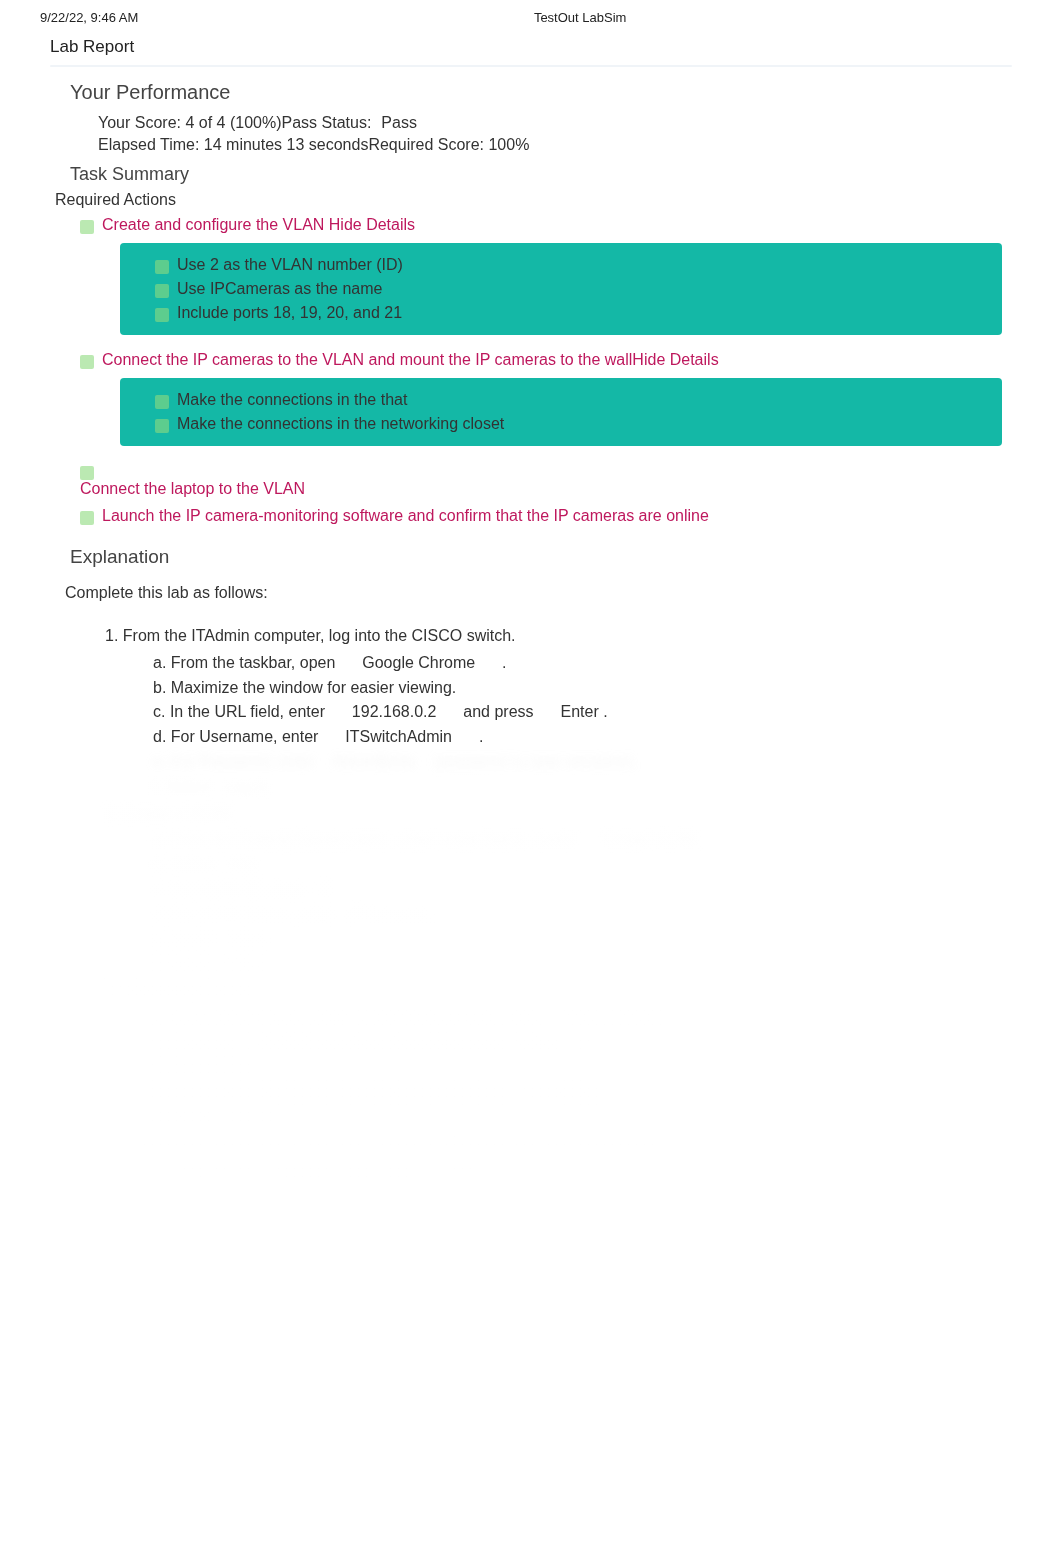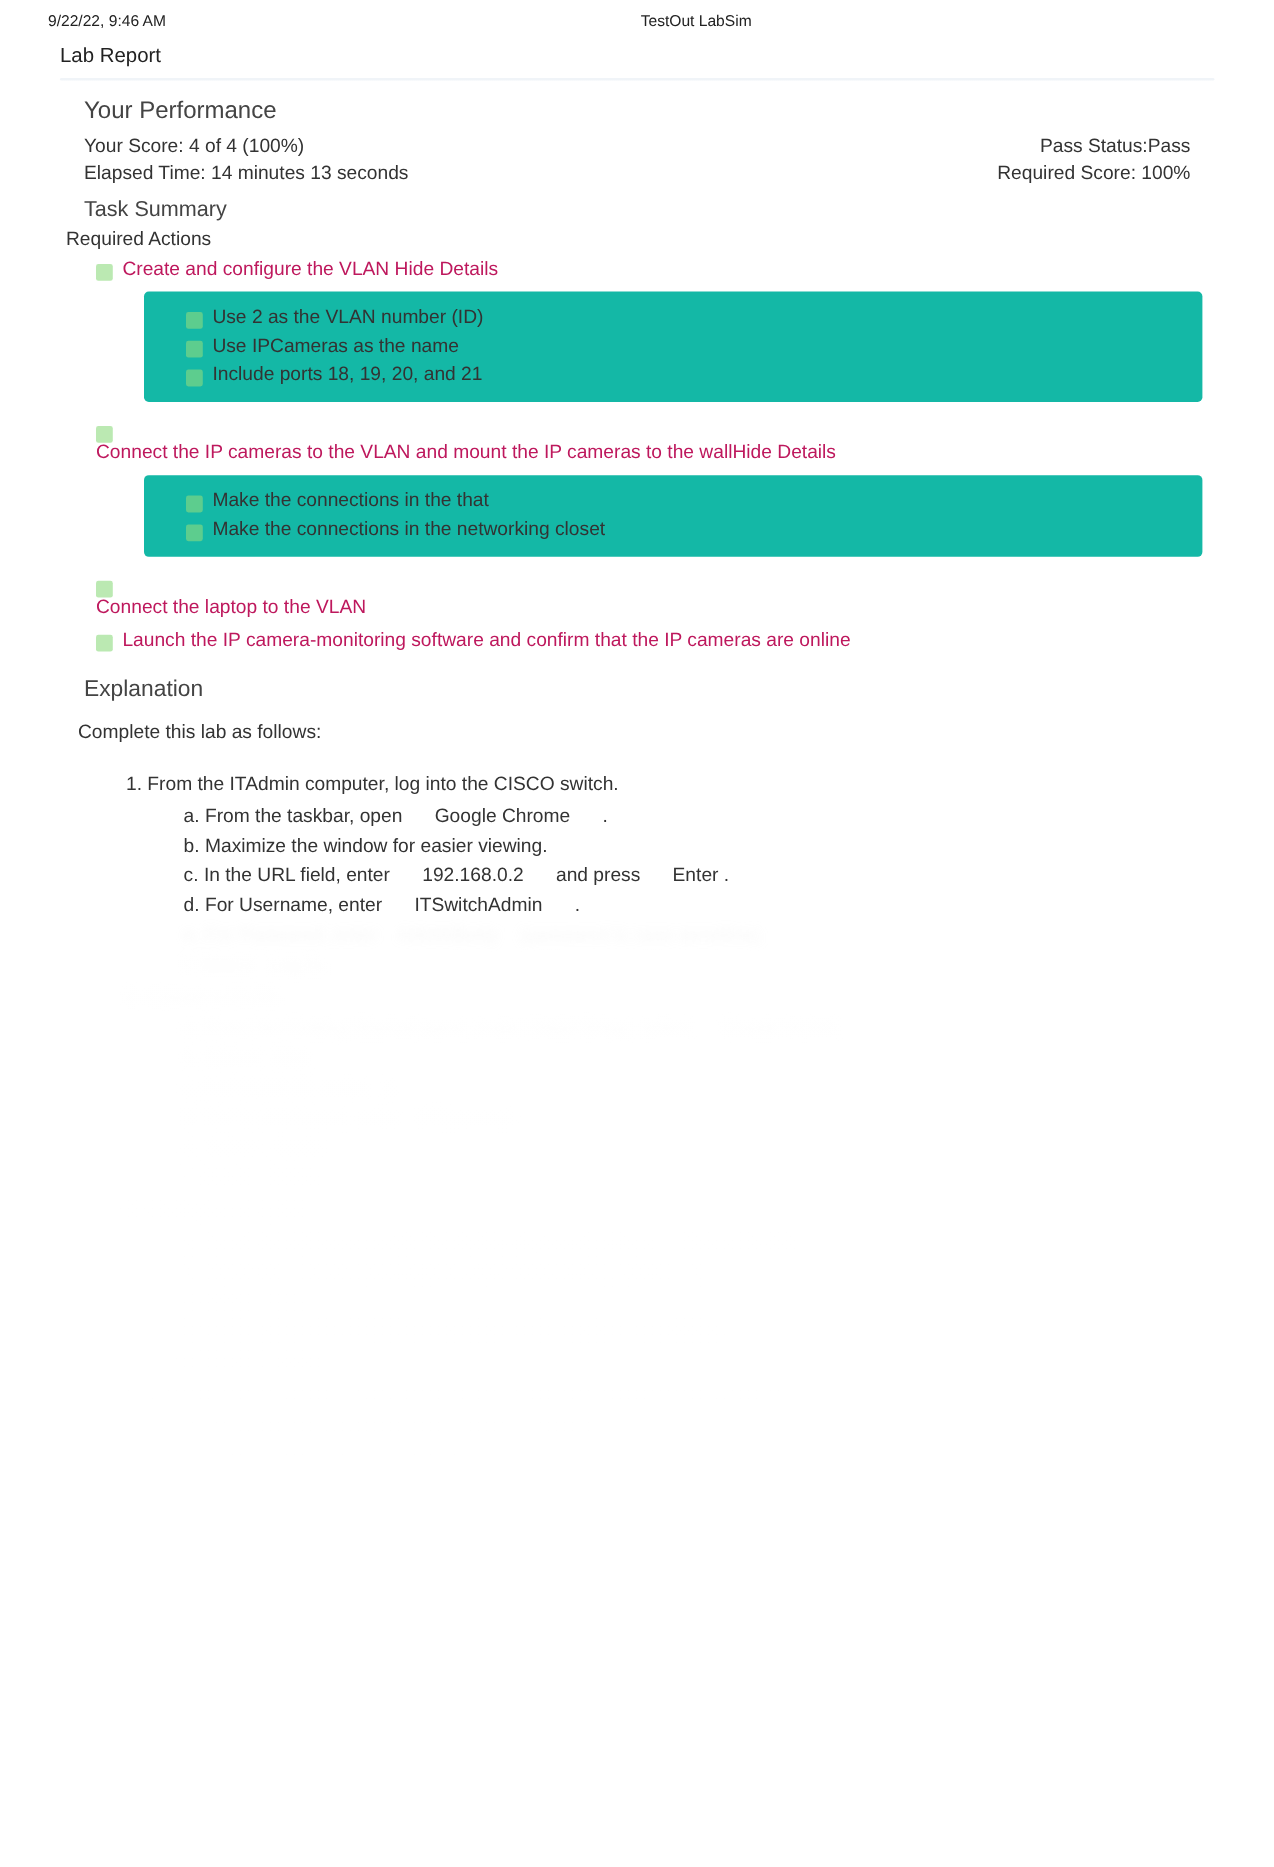--- a/index.html
+++ b/index.html
@@ -29,27 +29,28 @@
       border-radius: 1px;
     }
     .section-heading {
       font-size: 20px;
       color: #444;
       padding: 14px 16px 8px 70px;
       font-weight: 400;
     }
     .score-row {
       display: flex;
-      justify-content: space-between;
       padding: 2px 70px;
       font-size: 16px;
       color: #333;
+      margin-left: 28px;
     }
     .score-row .right {
       display: flex;
+      gap: 10px;
     }
     .subsection-heading {
       font-size: 18px;
       color: #444;
       padding: 8px 0 4px 70px;
       font-weight: 400;
     }
     .required-actions-label {
       font-size: 16px;
       color: #333;
@@ -171,21 +172,21 @@
   <div class="sub-item">
     <div class="check"></div>
     <span>Use IPCameras as the name</span>
   </div>
   <div class="sub-item">
     <div class="check"></div>
     <span>Include ports 18, 19, 20, and 21</span>
   </div>
 </div>
 
-<div class="action-item" style="padding-top:10px;flex-direction:column;">
+<div class="action-item" style="padding-top:10px;">
   <div class="check"></div>
   <span>Connect the IP cameras to the VLAN and mount the IP cameras to the wallHide Details</span>
 </div>
 <div class="detail-box">
   <div class="sub-item">
     <div class="check"></div>
     <span>Make the connections in the that</span>
   </div>
   <div class="sub-item">
     <div class="check"></div>

